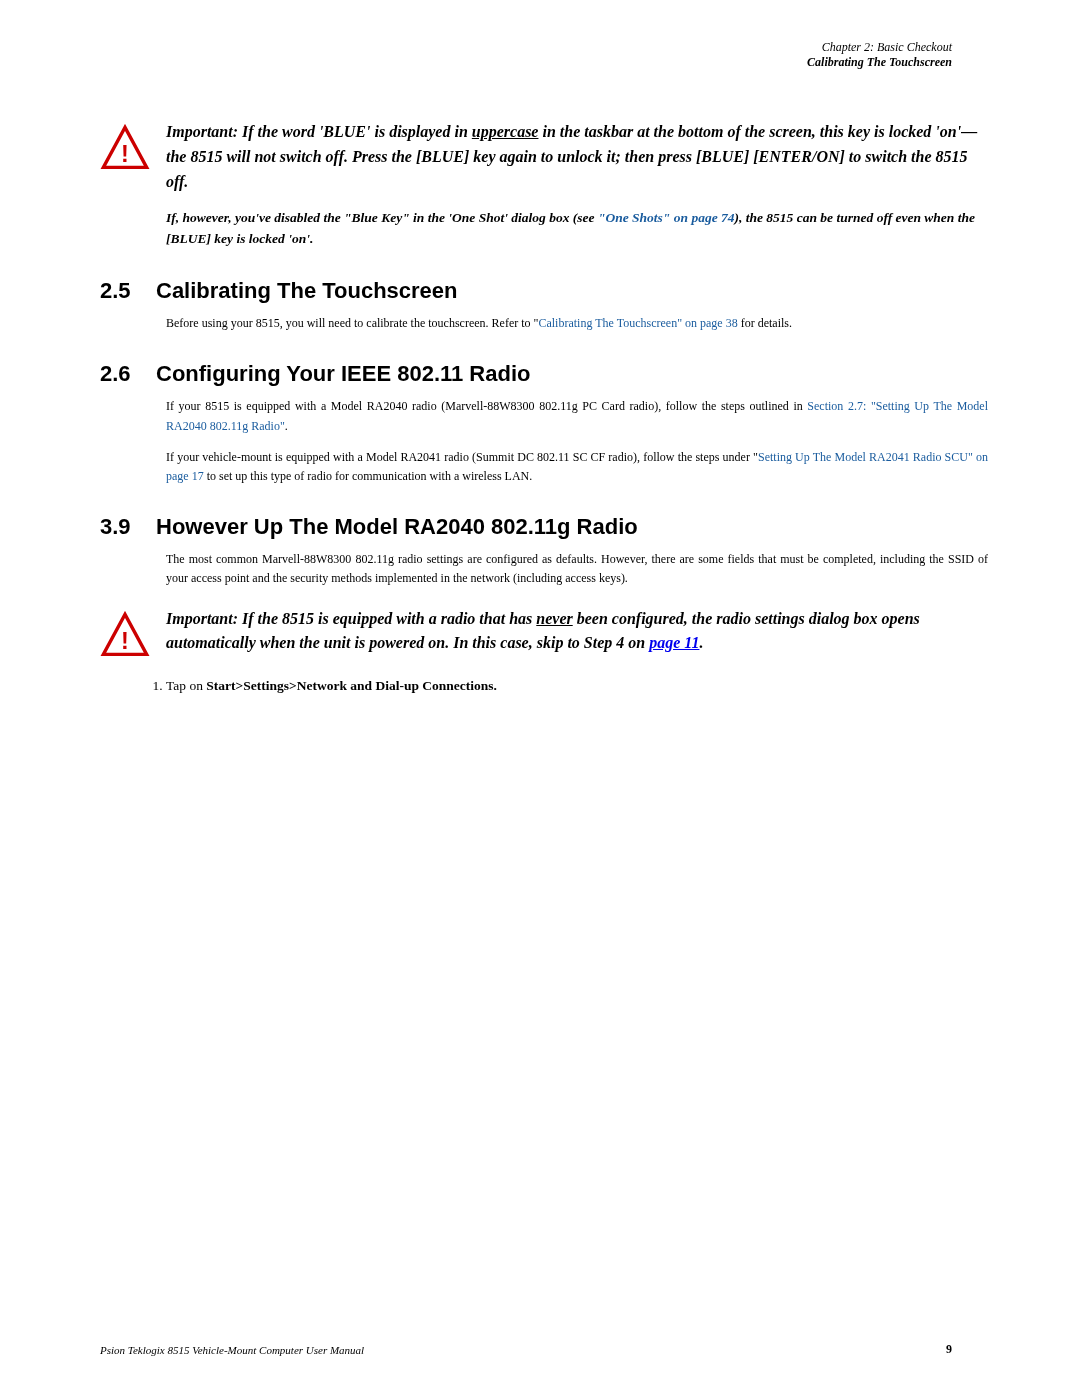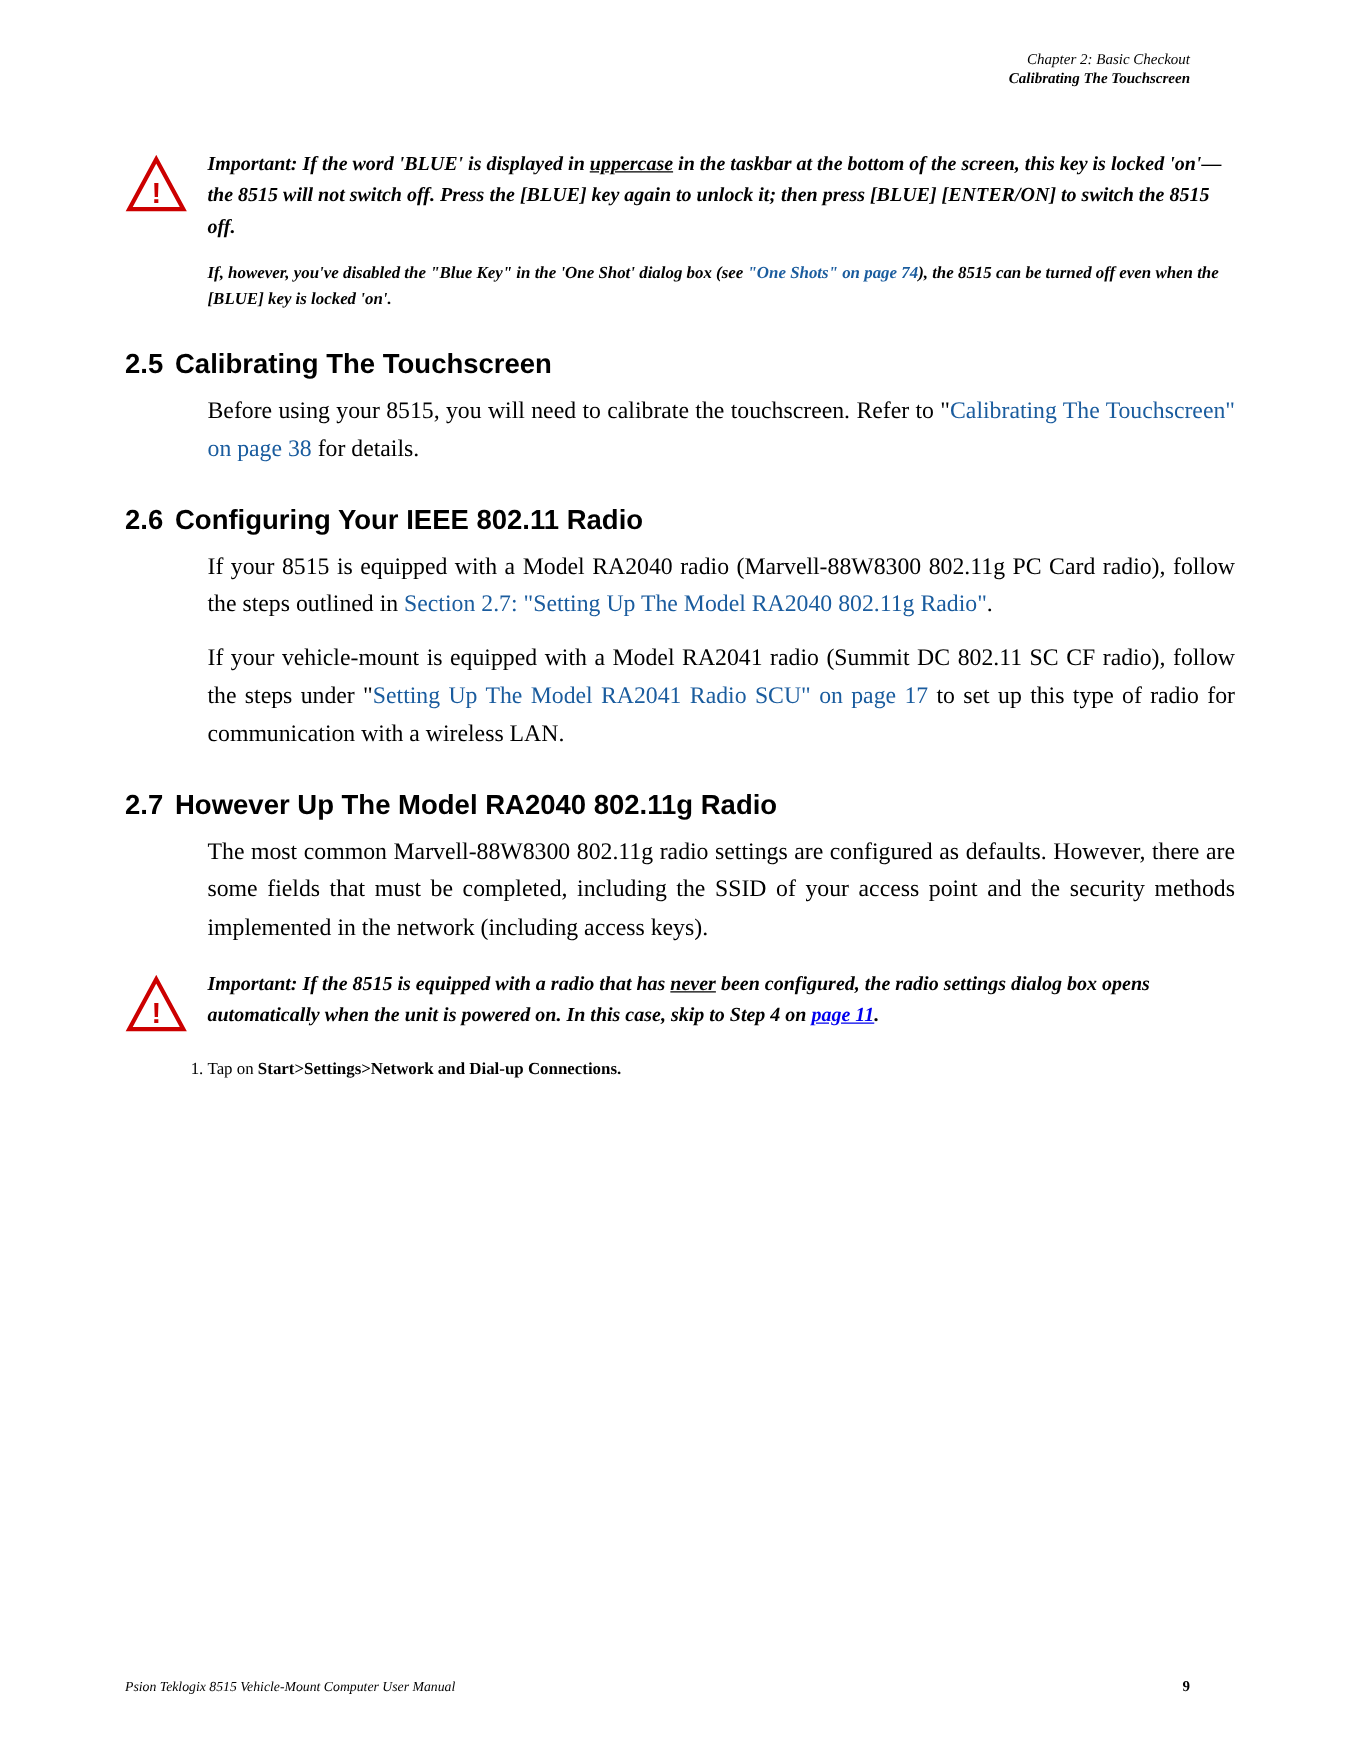--- a/index.html
+++ b/index.html
@@ -110,39 +110,40 @@
 
     .warning-text-secondary .link {
       color: #1a5c9e;
       text-decoration: none;
     }
 
     
     .section-heading {
       display: flex;
       align-items: baseline;
+      gap: 16px;
       margin-top: 28px;
       margin-bottom: 10px;
     }
 
     .section-number {
       font-size: 22px;
       font-weight: bold;
       font-family: Arial, sans-serif;
       min-width: 40px;
     }
 
     .section-title {
       font-size: 22px;
       font-weight: bold;
       font-family: Arial, sans-serif;
     }
 
     .section-body {
-      font-size: 19px;
+      font-size: 12px;
       line-height: 1.6;
       margin-bottom: 12px;
       text-align: justify;
     }
 
     .section-body .link {
       color: #1a5c9e;
       text-decoration: none;
     }
 
@@ -217,21 +218,21 @@
       <span class="section-title">Configuring Your IEEE 802.11 Radio</span>
     </div>
     <div class="section-body section-body-indent">
       If your 8515 is equipped with a Model RA2040 radio (Marvell-88W8300 802.11g PC Card radio), follow the steps outlined in <a class="link" href="#">Section 2.7: "Setting Up The Model RA2040 802.11g Radio"</a>.
     </div>
     <div class="section-body section-body-indent">
       If your vehicle-mount is equipped with a Model RA2041 radio (Summit DC 802.11 SC CF radio), follow the steps under "<a class="link" href="#">Setting Up The Model RA2041 Radio SCU" on page 17</a> to set up this type of radio for communication with a wireless LAN.
     </div>
 
     <div class="section-heading">
-      <span class="section-number">2.7</span>
+      <span class="section-number">3.9</span>
       <span class="section-title">However Up The Model RA2040 802.11g Radio</span>
     </div>
     <div class="section-body section-body-indent">The most common Marvell-88W8300 802.11g radio settings are configured as defaults. However, there are some fields that must be completed, including the SSID of your access point and the security methods implemented in the network (including access keys).</div>
 
     <div class="warning-box-2">
       <div class="warning-icon">
         <svg viewBox="0 0 60 60" xmlns="http://www.w3.org/2000/svg">
           <polygon points="30,4 56,52 4,52" fill="none" stroke="#cc0000" stroke-width="4"></polygon>
           <text x="30" y="46" text-anchor="middle" font-size="28" font-weight="bold" fill="#cc0000" font-family="Arial">!</text>
         </svg>

